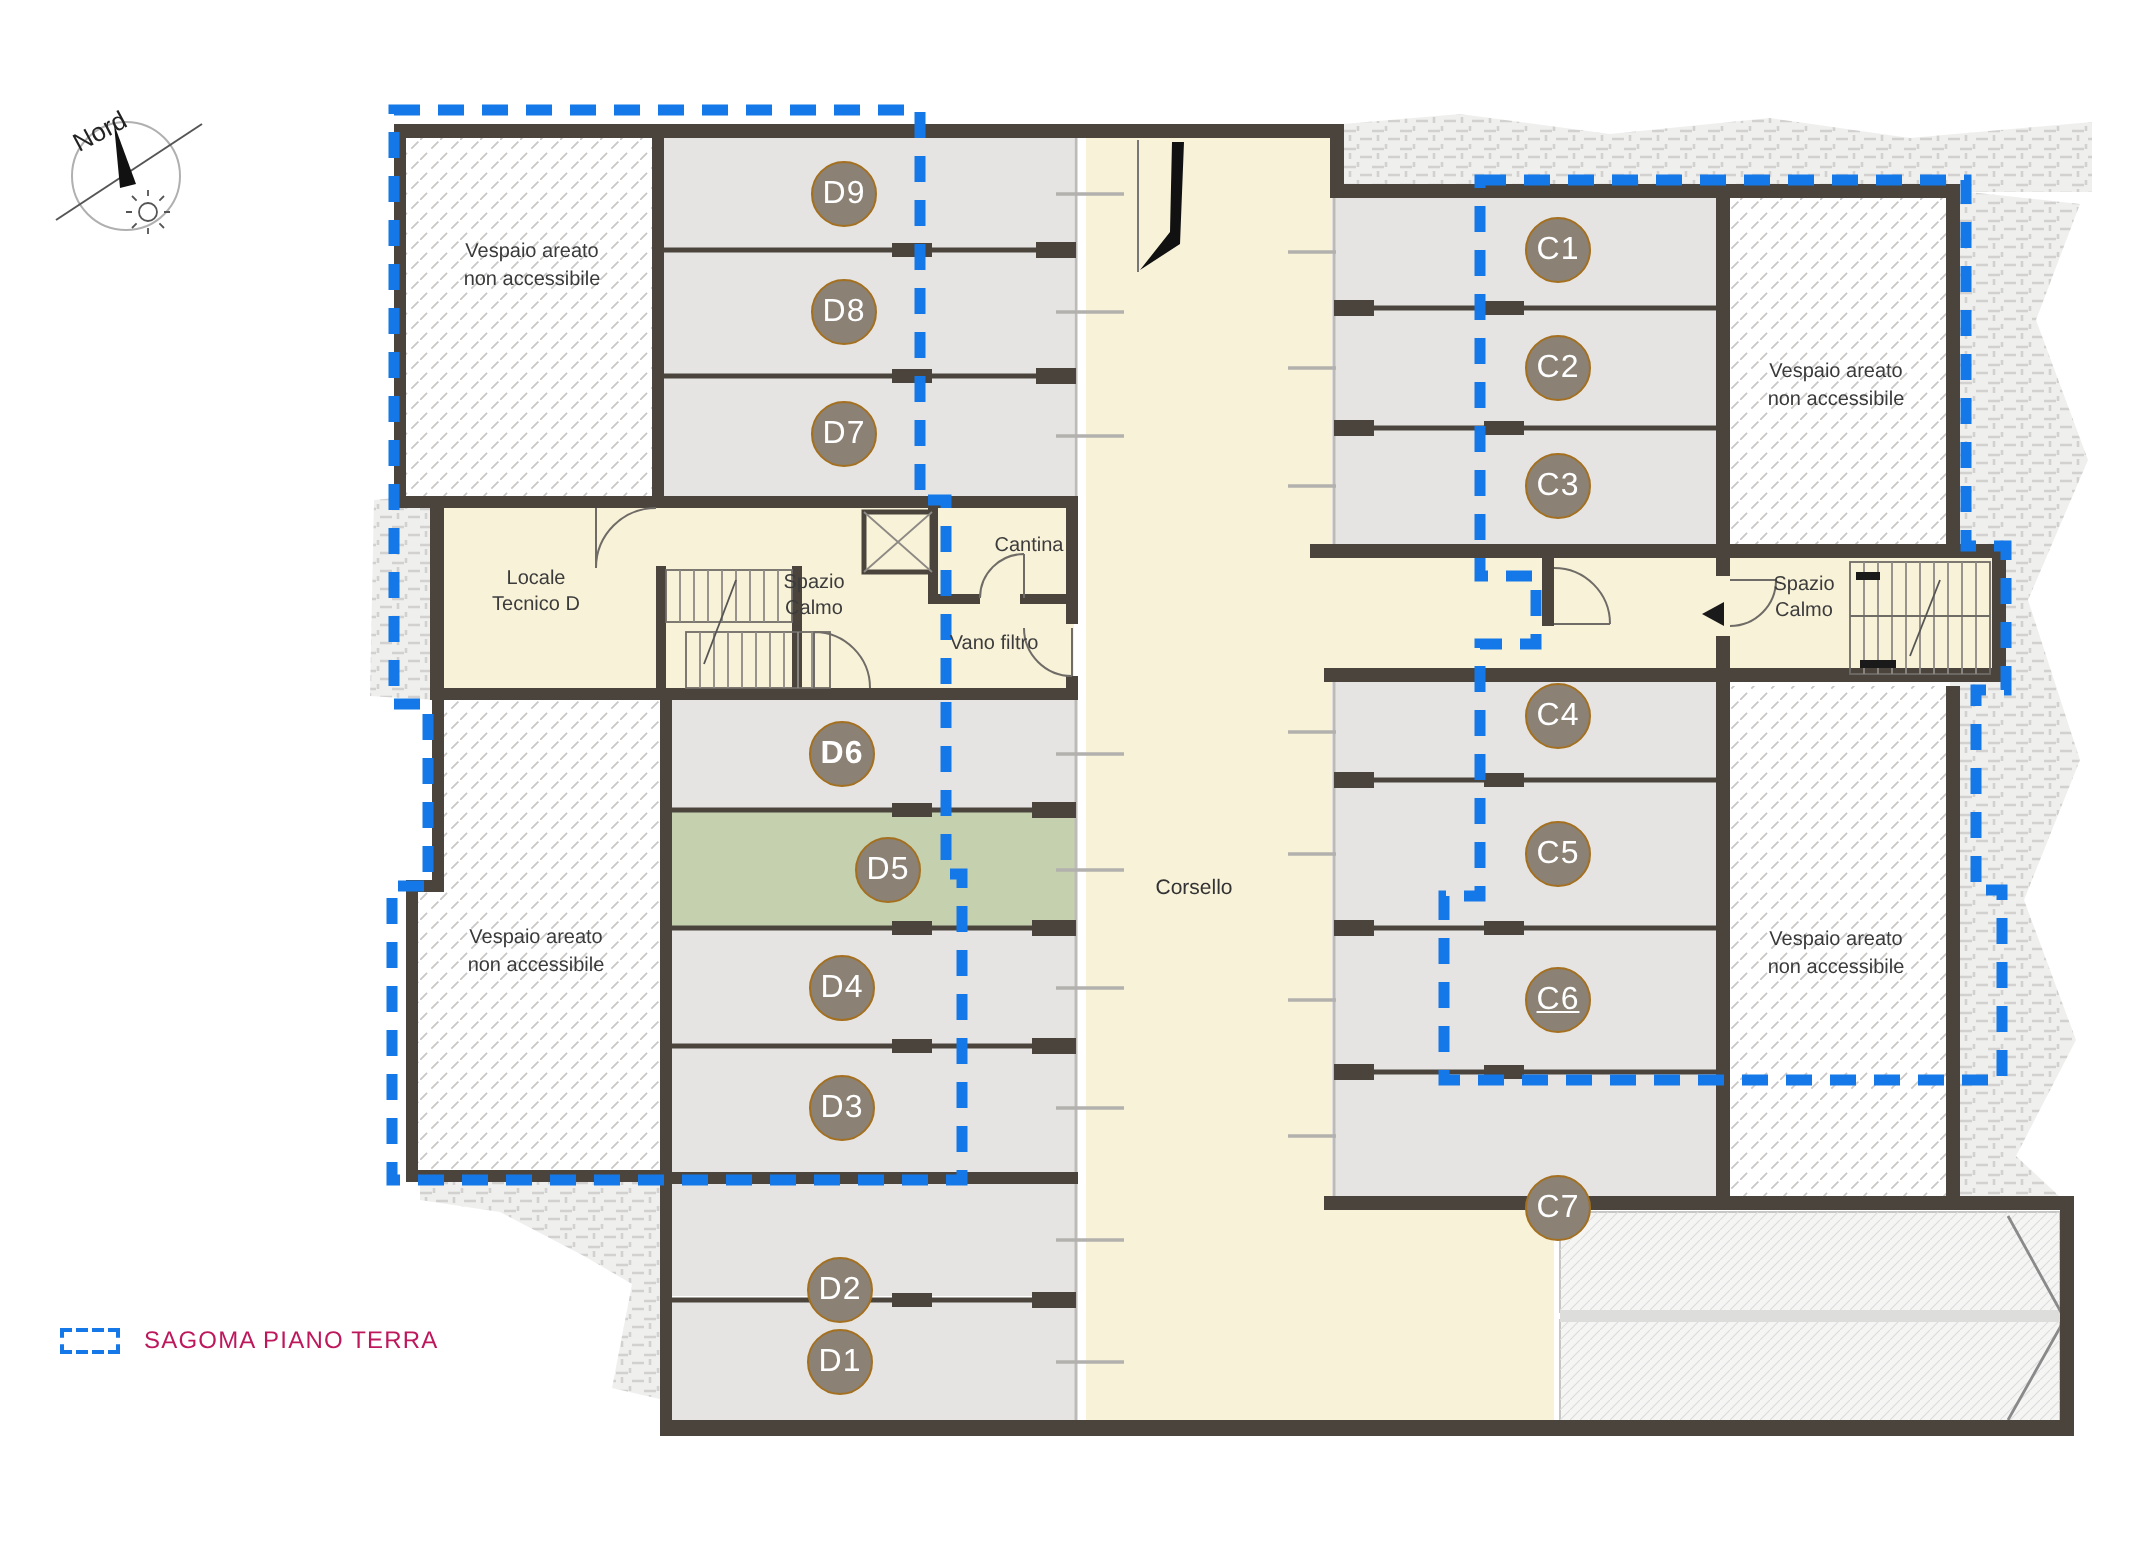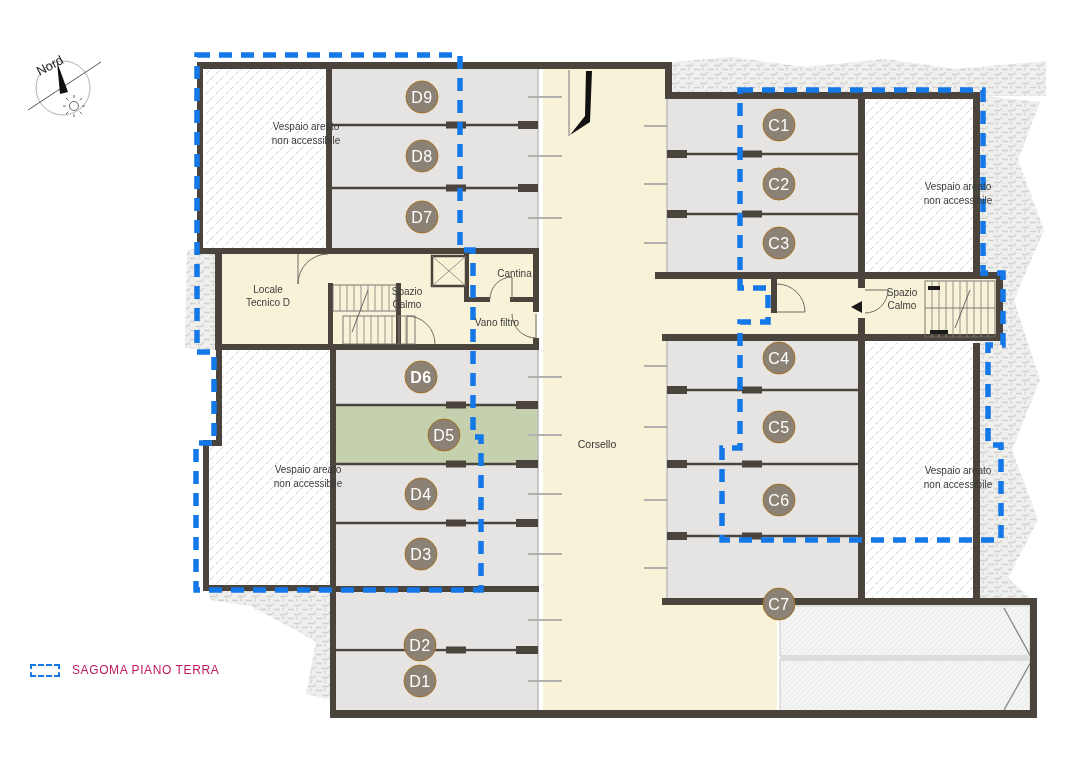--- a/index.html
+++ b/index.html
@@ -8,21 +8,21 @@
   #stage svg{position:absolute;left:0;top:0;}
   .plan-label{position:absolute;transform:translate(-50%,-50%);color:#3c3c3c;
       font-size:10px;line-height:1.3;text-align:center;white-space:nowrap;}
   .plan-label .ln{display:block;}
   .corsello-label{font-size:10.5px;color:#333;}
   .badge{position:absolute;width:33px;height:33px;border-radius:50%;
       transform:translate(-50%,-50%);display:flex;align-items:center;justify-content:center;
       color:#fff;font-size:16px;letter-spacing:.5px;
       box-sizing:border-box;}
   .vespaio-label{position:absolute;transform:translate(-50%,-50%);color:#3a3a3a;
-      font-size:10px;line-height:1.35;text-align:center;white-space:nowrap;margin-left:40px;}
+      font-size:10px;line-height:1.35;text-align:center;white-space:nowrap;}
   #legend{position:absolute;left:30px;top:663px;display:flex;align-items:center;gap:12px;}
   #legend .swatch{width:30px;height:13px;border:2.5px dashed #1478e8;box-sizing:border-box;}
   #legend .caption{font-size:12px;color:#be185d;letter-spacing:.6px;}
 </style>
 </head>
 <body>
 
 <div id="stage">
 
 <svg width="1076" height="780" viewBox="0 0 1076 780">
@@ -254,21 +254,21 @@
       <div class="badge" style="left: 444px; top: 435px; background: rgb(139, 129, 116); border: 1.5px solid rgb(164, 112, 31);">D5</div>
       <div class="badge" style="left: 421px; top: 494px; background: rgb(139, 129, 116); border: 1.5px solid rgb(164, 112, 31);">D4</div>
       <div class="badge" style="left: 421px; top: 554px; background: rgb(139, 129, 116); border: 1.5px solid rgb(164, 112, 31);">D3</div>
       <div class="badge" style="left: 420px; top: 645px; background: rgb(139, 129, 116); border: 1.5px solid rgb(164, 112, 31);">D2</div>
       <div class="badge" style="left: 420px; top: 681px; background: rgb(139, 129, 116); border: 1.5px solid rgb(164, 112, 31);">D1</div>
       <div class="badge" style="left: 779px; top: 125px; background: rgb(139, 129, 116); border: 1.5px solid rgb(164, 112, 31);">C1</div>
       <div class="badge" style="left: 779px; top: 184px; background: rgb(139, 129, 116); border: 1.5px solid rgb(164, 112, 31);">C2</div>
       <div class="badge" style="left: 779px; top: 243px; background: rgb(139, 129, 116); border: 1.5px solid rgb(164, 112, 31);">C3</div>
       <div class="badge" style="left: 779px; top: 358px; background: rgb(139, 129, 116); border: 1.5px solid rgb(164, 112, 31);">C4</div>
       <div class="badge" style="left: 779px; top: 427px; background: rgb(139, 129, 116); border: 1.5px solid rgb(164, 112, 31);">C5</div>
-      <div class="badge" style="left: 779px; top: 500px; background: rgb(139, 129, 116); border: 1.5px solid rgb(164, 112, 31);">C6</div>
+      <div class="badge" style="left: 779px; top: 500px; background: rgb(139, 129, 116); border: 1.5px solid rgb(164, 112, 31); text-decoration: underline;">C6</div>
       <div class="badge" style="left: 779px; top: 568px; background: rgb(139, 129, 116); border: 1.5px solid rgb(164, 112, 31); margin-top: 36px;">C7</div>
       <div class="vespaio-label" style="left: 266px; top: 133px;">
         <div>Vespaio areato</div>
         <div>non accessibile</div>
       </div>
       <div class="vespaio-label" style="left: 268px; top: 476px;">
         <div>Vespaio areato</div>
         <div>non accessibile</div>
       </div>
       <div class="vespaio-label" style="left: 918px; top: 193px;">

